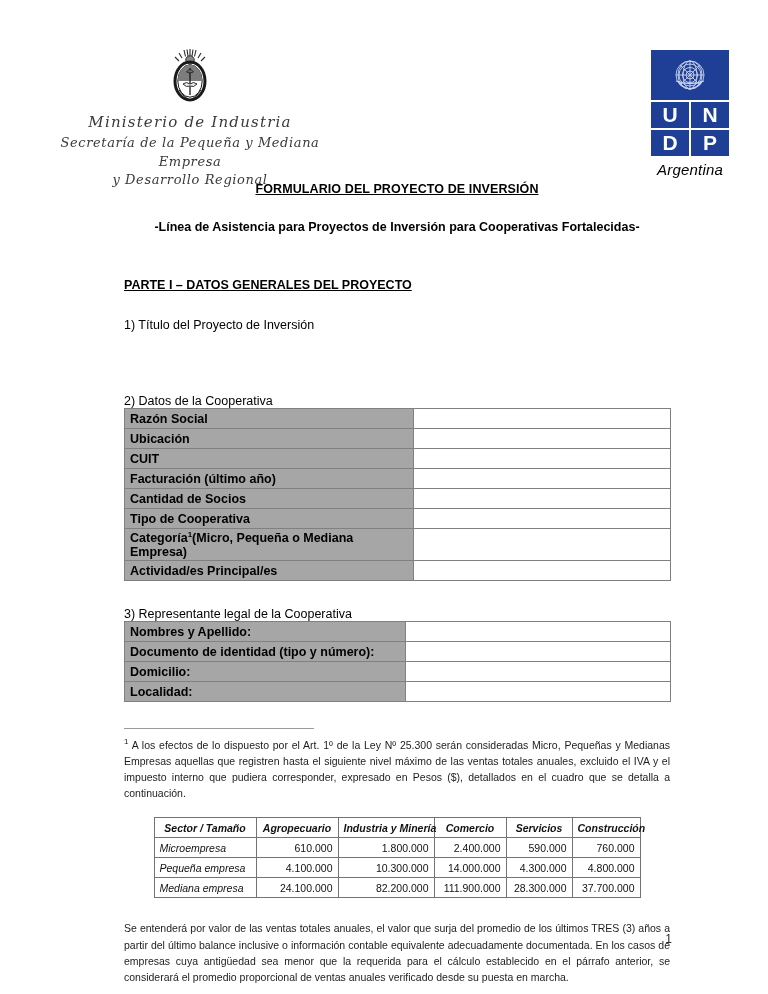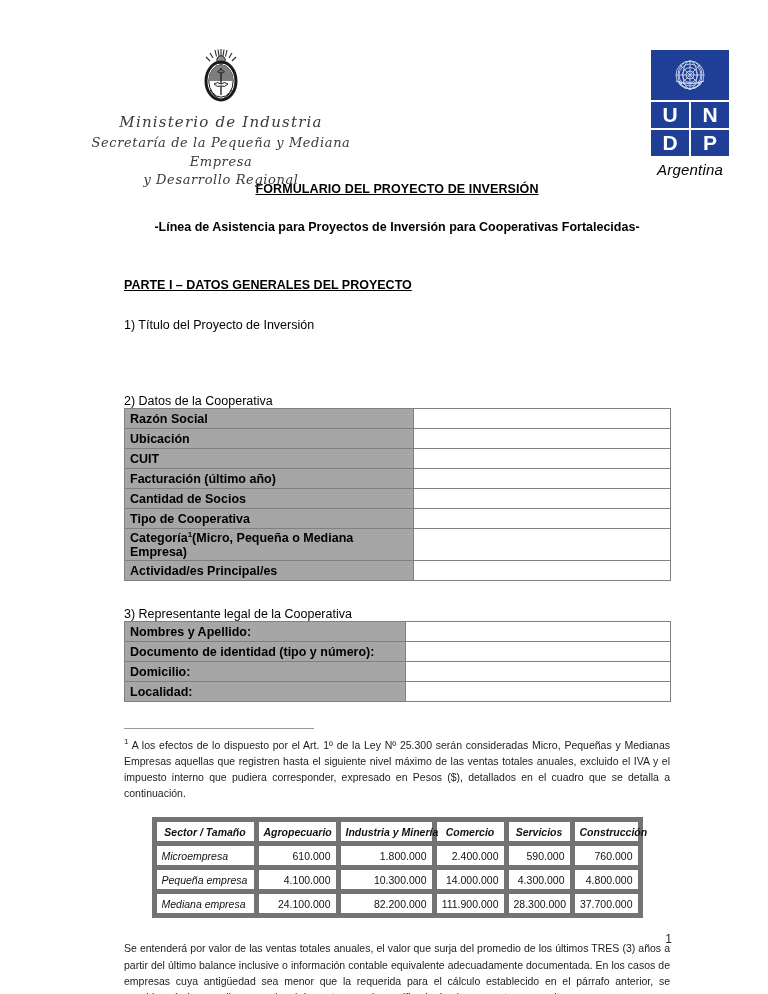--- a/index.html
+++ b/index.html
@@ -23,21 +23,21 @@
     padding: 0;
   }
 
   
   .header {
     position: relative;
     height: 150px;
   }
   .ministry-block {
     position: absolute;
-    left: 76px;
+    left: 45px;
     top: 48px;
     width: 290px;
     text-align: center;
   }
   .coat-of-arms {
     width: 46px;
     height: 62px;
     margin: 0 auto 2px auto;
     display: block;
   }
@@ -182,21 +182,21 @@
   }
   table.data-table {
     border-collapse: collapse;
     font-size: 10.5px;
     font-style: italic;
     table-layout: fixed;
     width: 486px;
   }
   table.data-table th,
   table.data-table td {
-    border: 5px solid #737373;
+    border: 1px solid #737373;
     padding: 2px 5px;
     height: 15px;
     color: #111;
   }
   table.data-table th {
     font-weight: bold;
     font-style: italic;
     text-align: center;
     white-space: nowrap;
   }

